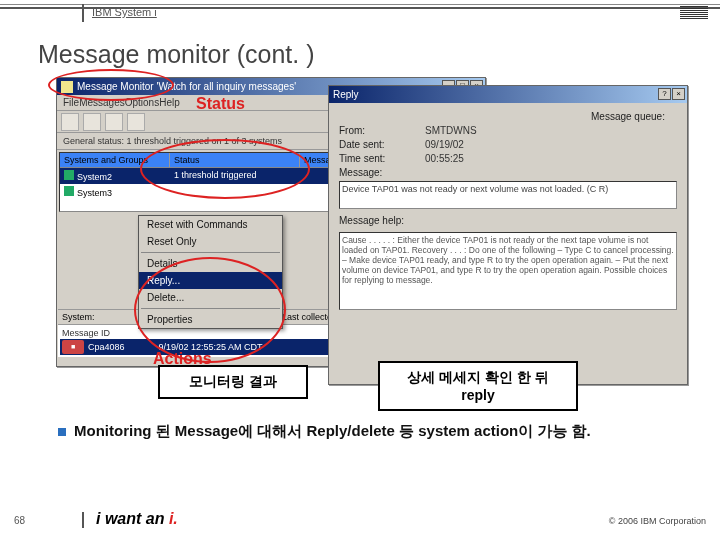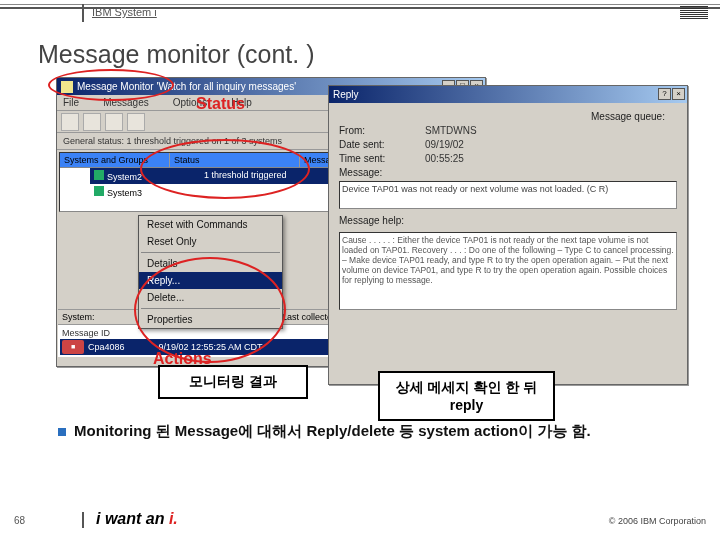--- a/index.html
+++ b/index.html
@@ -108,21 +108,21 @@
     text-align: center;
     color: #000;
   }
   .menubar {
     height: 16px;
     background: #d4d0c8;
     font-size: 10px;
     padding: 2px 6px;
     color: #333;
     display: flex;
-    gap: 24px;
+    gap: 0;
     border-bottom: 1px solid #999;
   }
   .toolbar-spacer {
     height: 22px;
     border-bottom: 1px solid #999;
     display: flex;
     align-items: center;
     gap: 4px;
     padding: 0 4px;
   }
@@ -154,21 +154,20 @@
   .table-head > div {
     padding: 2px 4px;
     border-right: 1px solid #999;
   }
   .col-sys { width: 110px; }
   .col-stat { width: 130px; }
   .col-cnt { flex: 1; }
   .table-row {
     display: flex;
     padding: 1px 0;
-    margin-left: 30px;
   }
   .table-row.selected {
     background: #0a246a;
     color: #fff;
   }
   .table-row > div { padding: 1px 4px; }
   .row-icon {
     width: 10px; height: 10px;
     background: #2a6;
     display: inline-block;
@@ -295,21 +294,21 @@
   .callout {
     position: absolute;
     background: #fff;
     border: 2px solid #000;
     font-size: 14px;
     font-weight: bold;
     text-align: center;
     padding: 6px 10px;
   }
   .callout1 { top: 290px; left: 130px; width: 150px; }
-  .callout2 { top: 296px; left: 350px; width: 177px; }
+  .callout2 { top: 286px; left: 350px; width: 200px; }
   
   .bullets {
     margin: 12px 58px 0 58px;
     font-size: 15px;
     font-weight: bold;
     color: #111;
   }
   .bullet-row { display: flex; align-items: flex-start; gap: 8px; }
   .bullet-sq {
     width: 8px; height: 8px;

